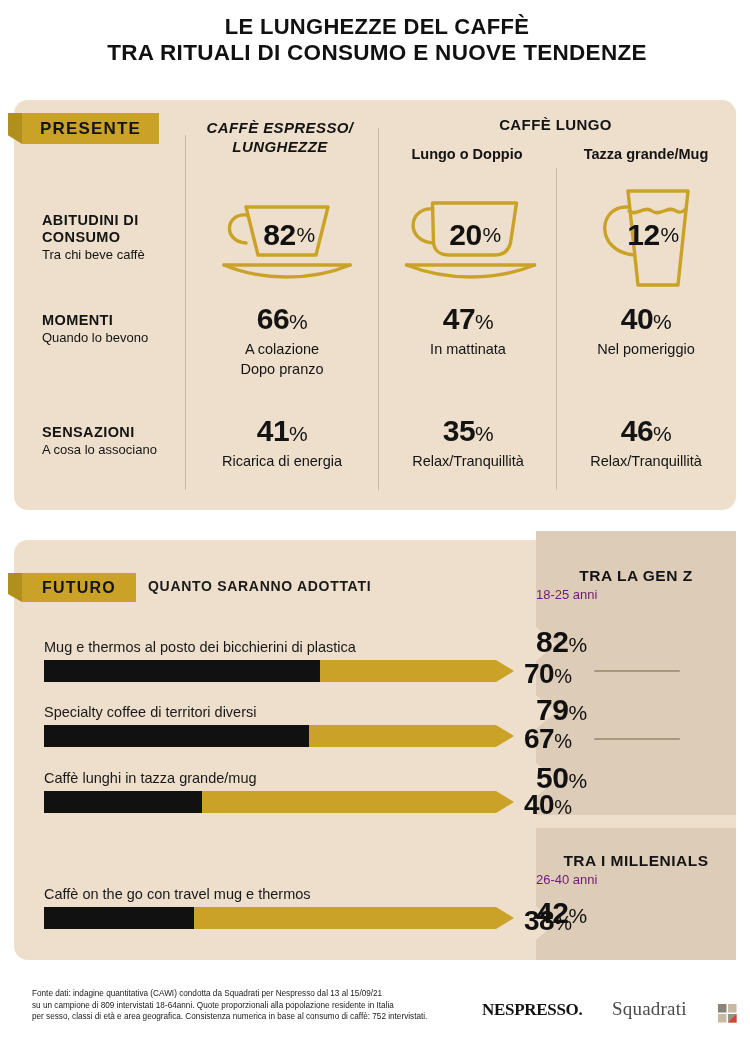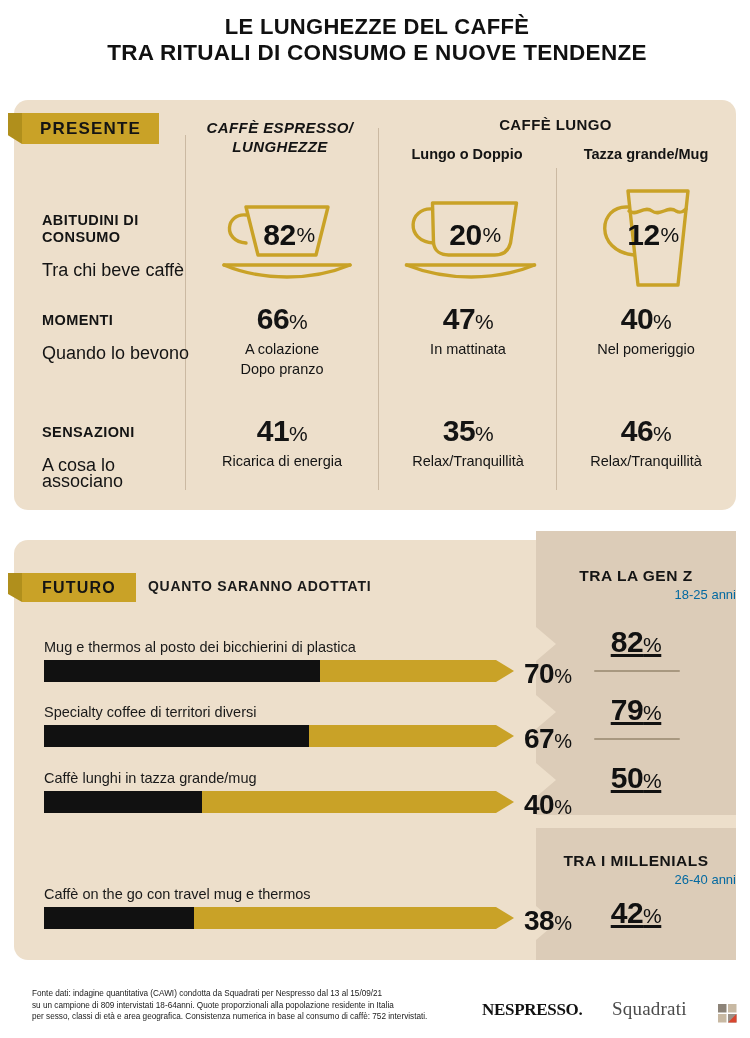--- a/index.html
+++ b/index.html
@@ -75,21 +75,21 @@
 
   
   .vdiv{position:absolute;width:1px;background:#CBB9A2;}
   #vdiv-1{left:185px;top:135px;height:355px;}
   #vdiv-2{left:378px;top:128px;height:362px;}
   #vdiv-3{left:556px;top:168px;height:322px;}
 
   
   .row-label{position:absolute;left:42px;width:150px;color:#141414;}
   .row-label .rl-title{font-weight:bold;font-size:14.5px;line-height:17px;letter-spacing:0.4px;}
-  .row-label .rl-sub{font-size:18px;line-height:16px;margin-top:16px;}
+  .row-label .rl-sub{font-size:13px;line-height:16px;margin-top:1px;}
   #rl-abitudini{top:212px;}
   #rl-momenti{top:312px;}
   #rl-sensazioni{top:424px;}
 
   
   .icon-cell{position:absolute;top:185px;height:100px;}
   #icon-cell-1{left:192px;width:180px;}
   #icon-cell-2{left:382px;width:172px;}
   #icon-cell-3{left:560px;width:172px;}
   .icon-cell svg{position:absolute;left:50%;top:0;transform:translateX(-50%);}
@@ -115,26 +115,26 @@
 
   
   .panel{position:absolute;background:#DCCCB8;}
   #panel-genz{left:536px;top:531px;width:200px;height:284px;}
   #panel-mill{left:536px;top:828px;width:200px;height:132px;}
   .panel-title{
     position:absolute;width:100%;text-align:center;
     font-weight:bold;font-size:15.5px;letter-spacing:0.5px;color:#141414;
   }
   .panel-sub{
-    position:absolute;width:100%;text-align:right;
-    font-size:13px;color:#0369a1;
+    position:absolute;width:100%;text-align:left;
+    font-size:13px;color:#701a75;
   }
   .panel-pct{
-    position:absolute;width:100%;text-align:center;
-    font-weight:bold;font-size:30px;color:#111;letter-spacing:-0.5px;text-decoration:underline;
+    position:absolute;width:100%;
+    font-weight:bold;font-size:30px;color:#111;letter-spacing:-0.5px;
   }
   .panel-pct .pc{font-size:21px;font-weight:normal;}
   .panel-rule{
     position:absolute;left:58px;width:86px;height:2px;
     background:#A89880;border-radius:1px;
   }
   .notch{
     position:absolute;left:0;width:20px;height:34px;
     background:#EDDFCB;
     clip-path:polygon(0 0,100% 50%,0 100%);

